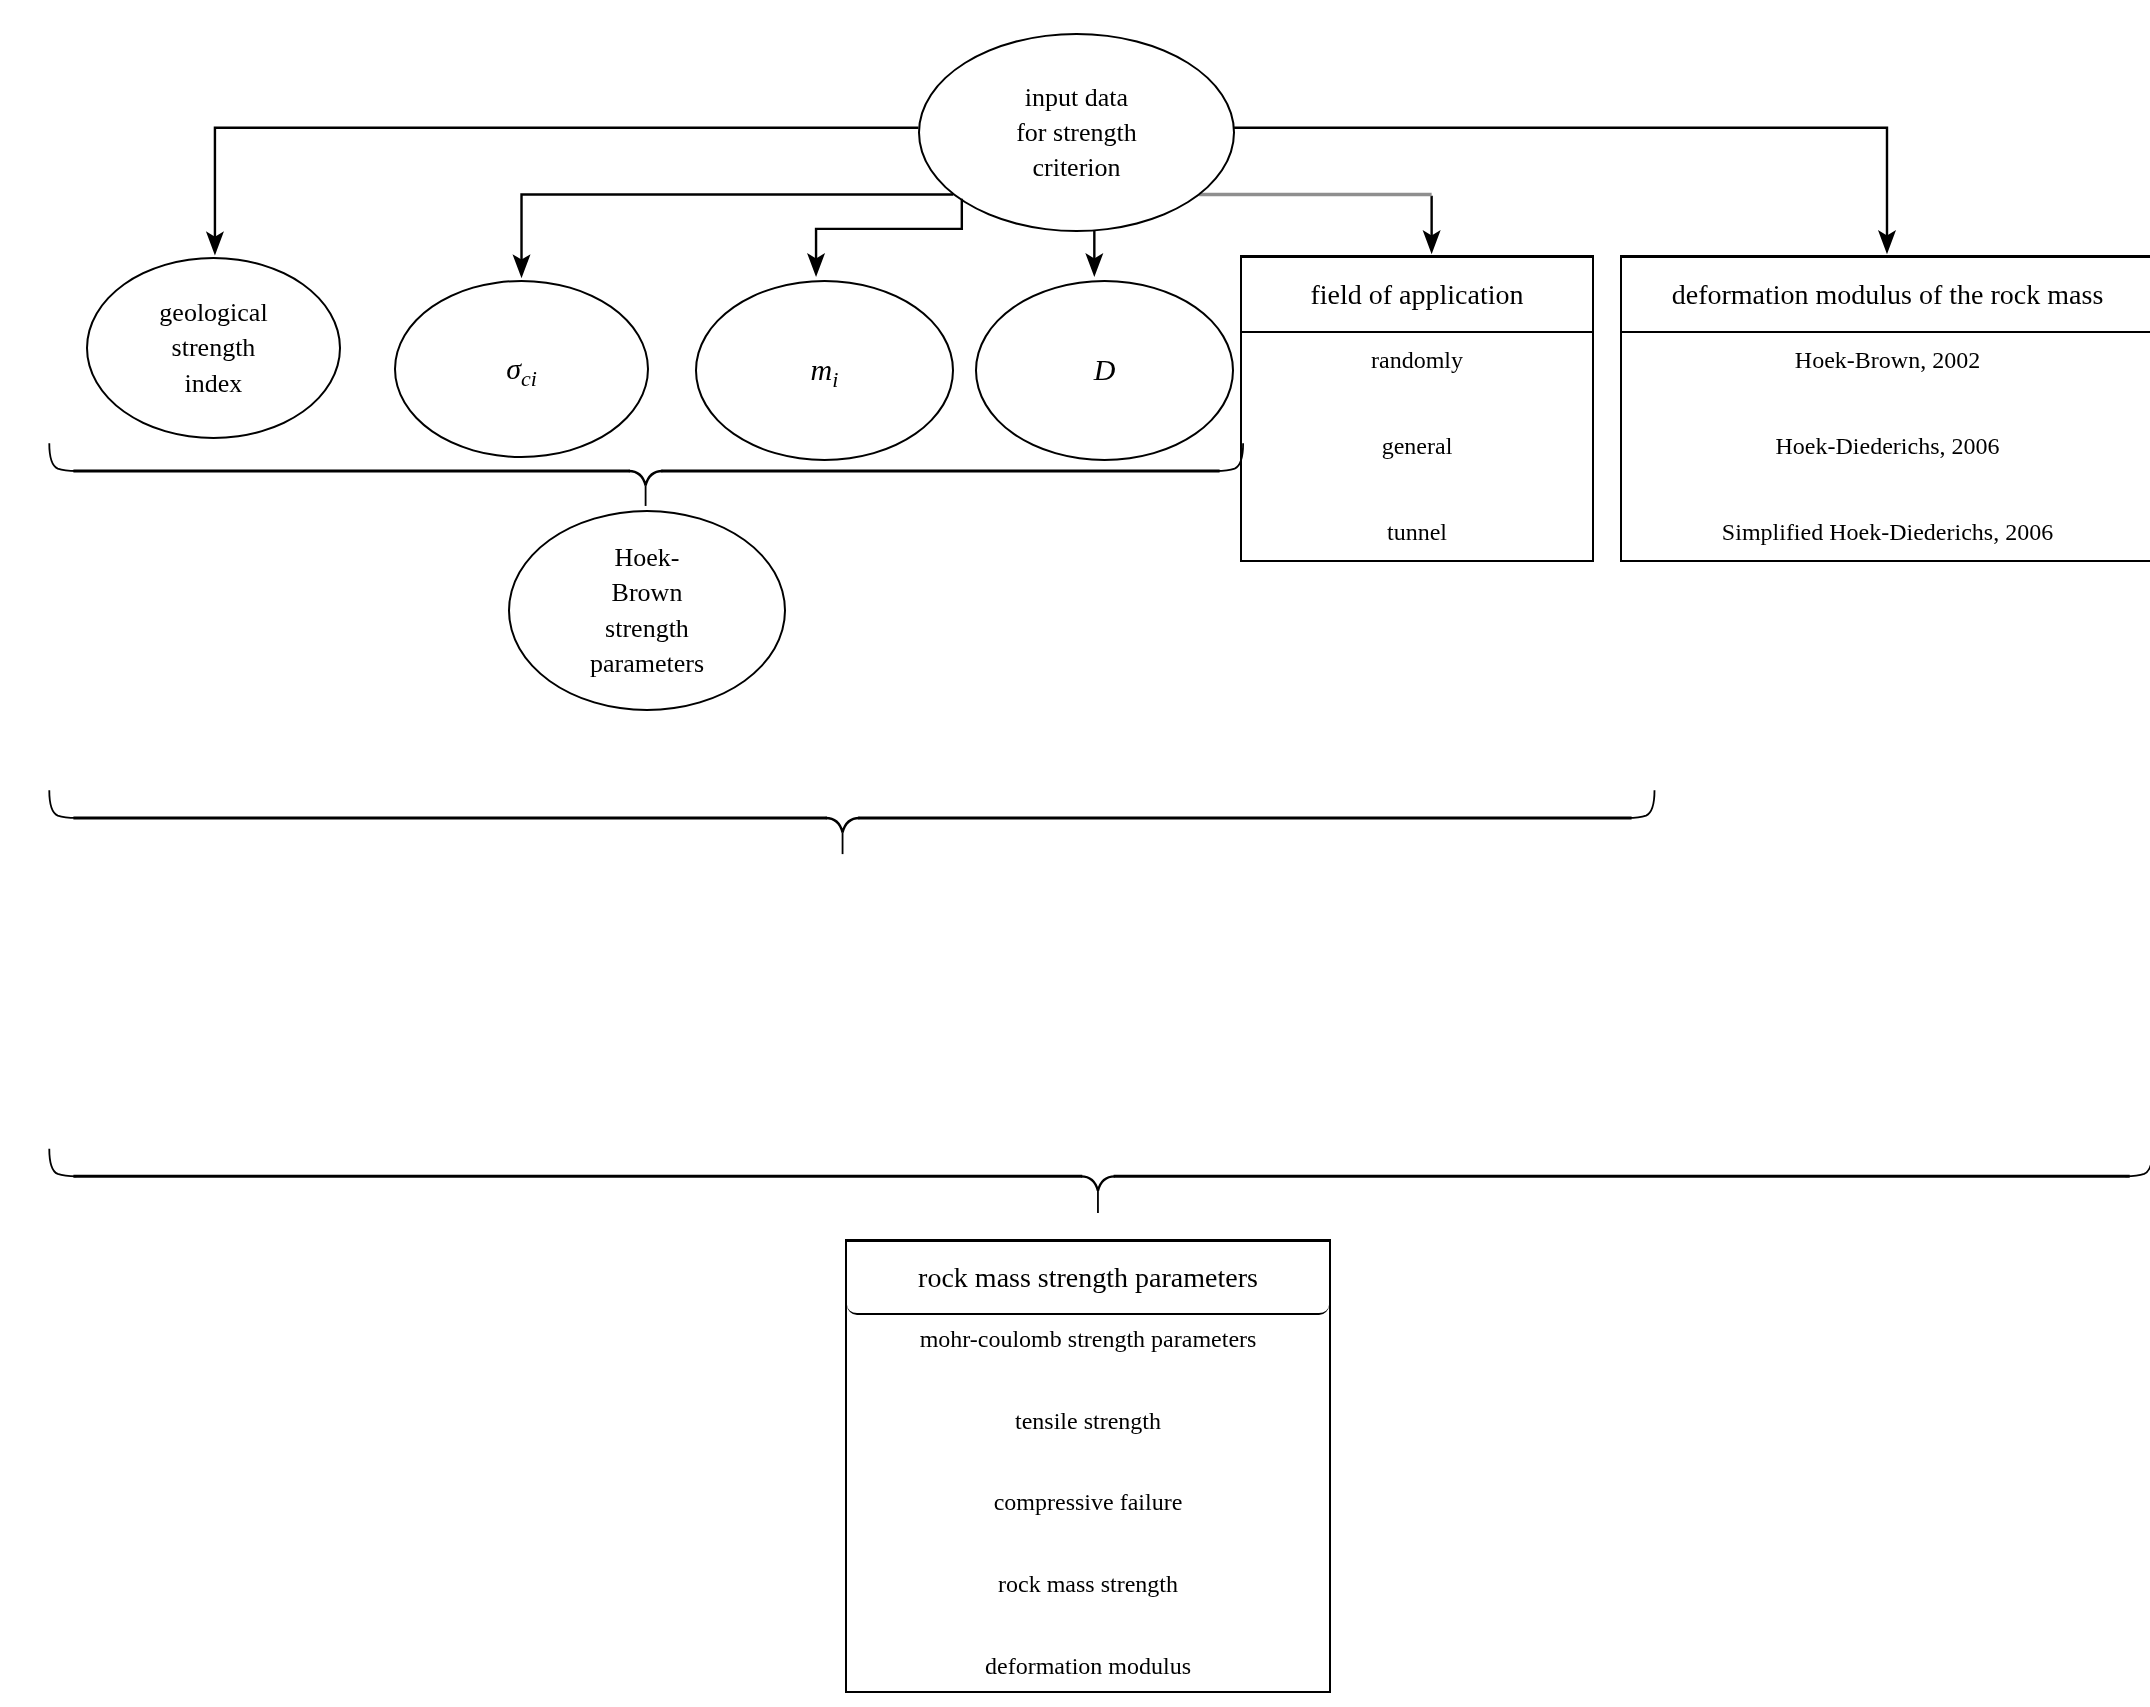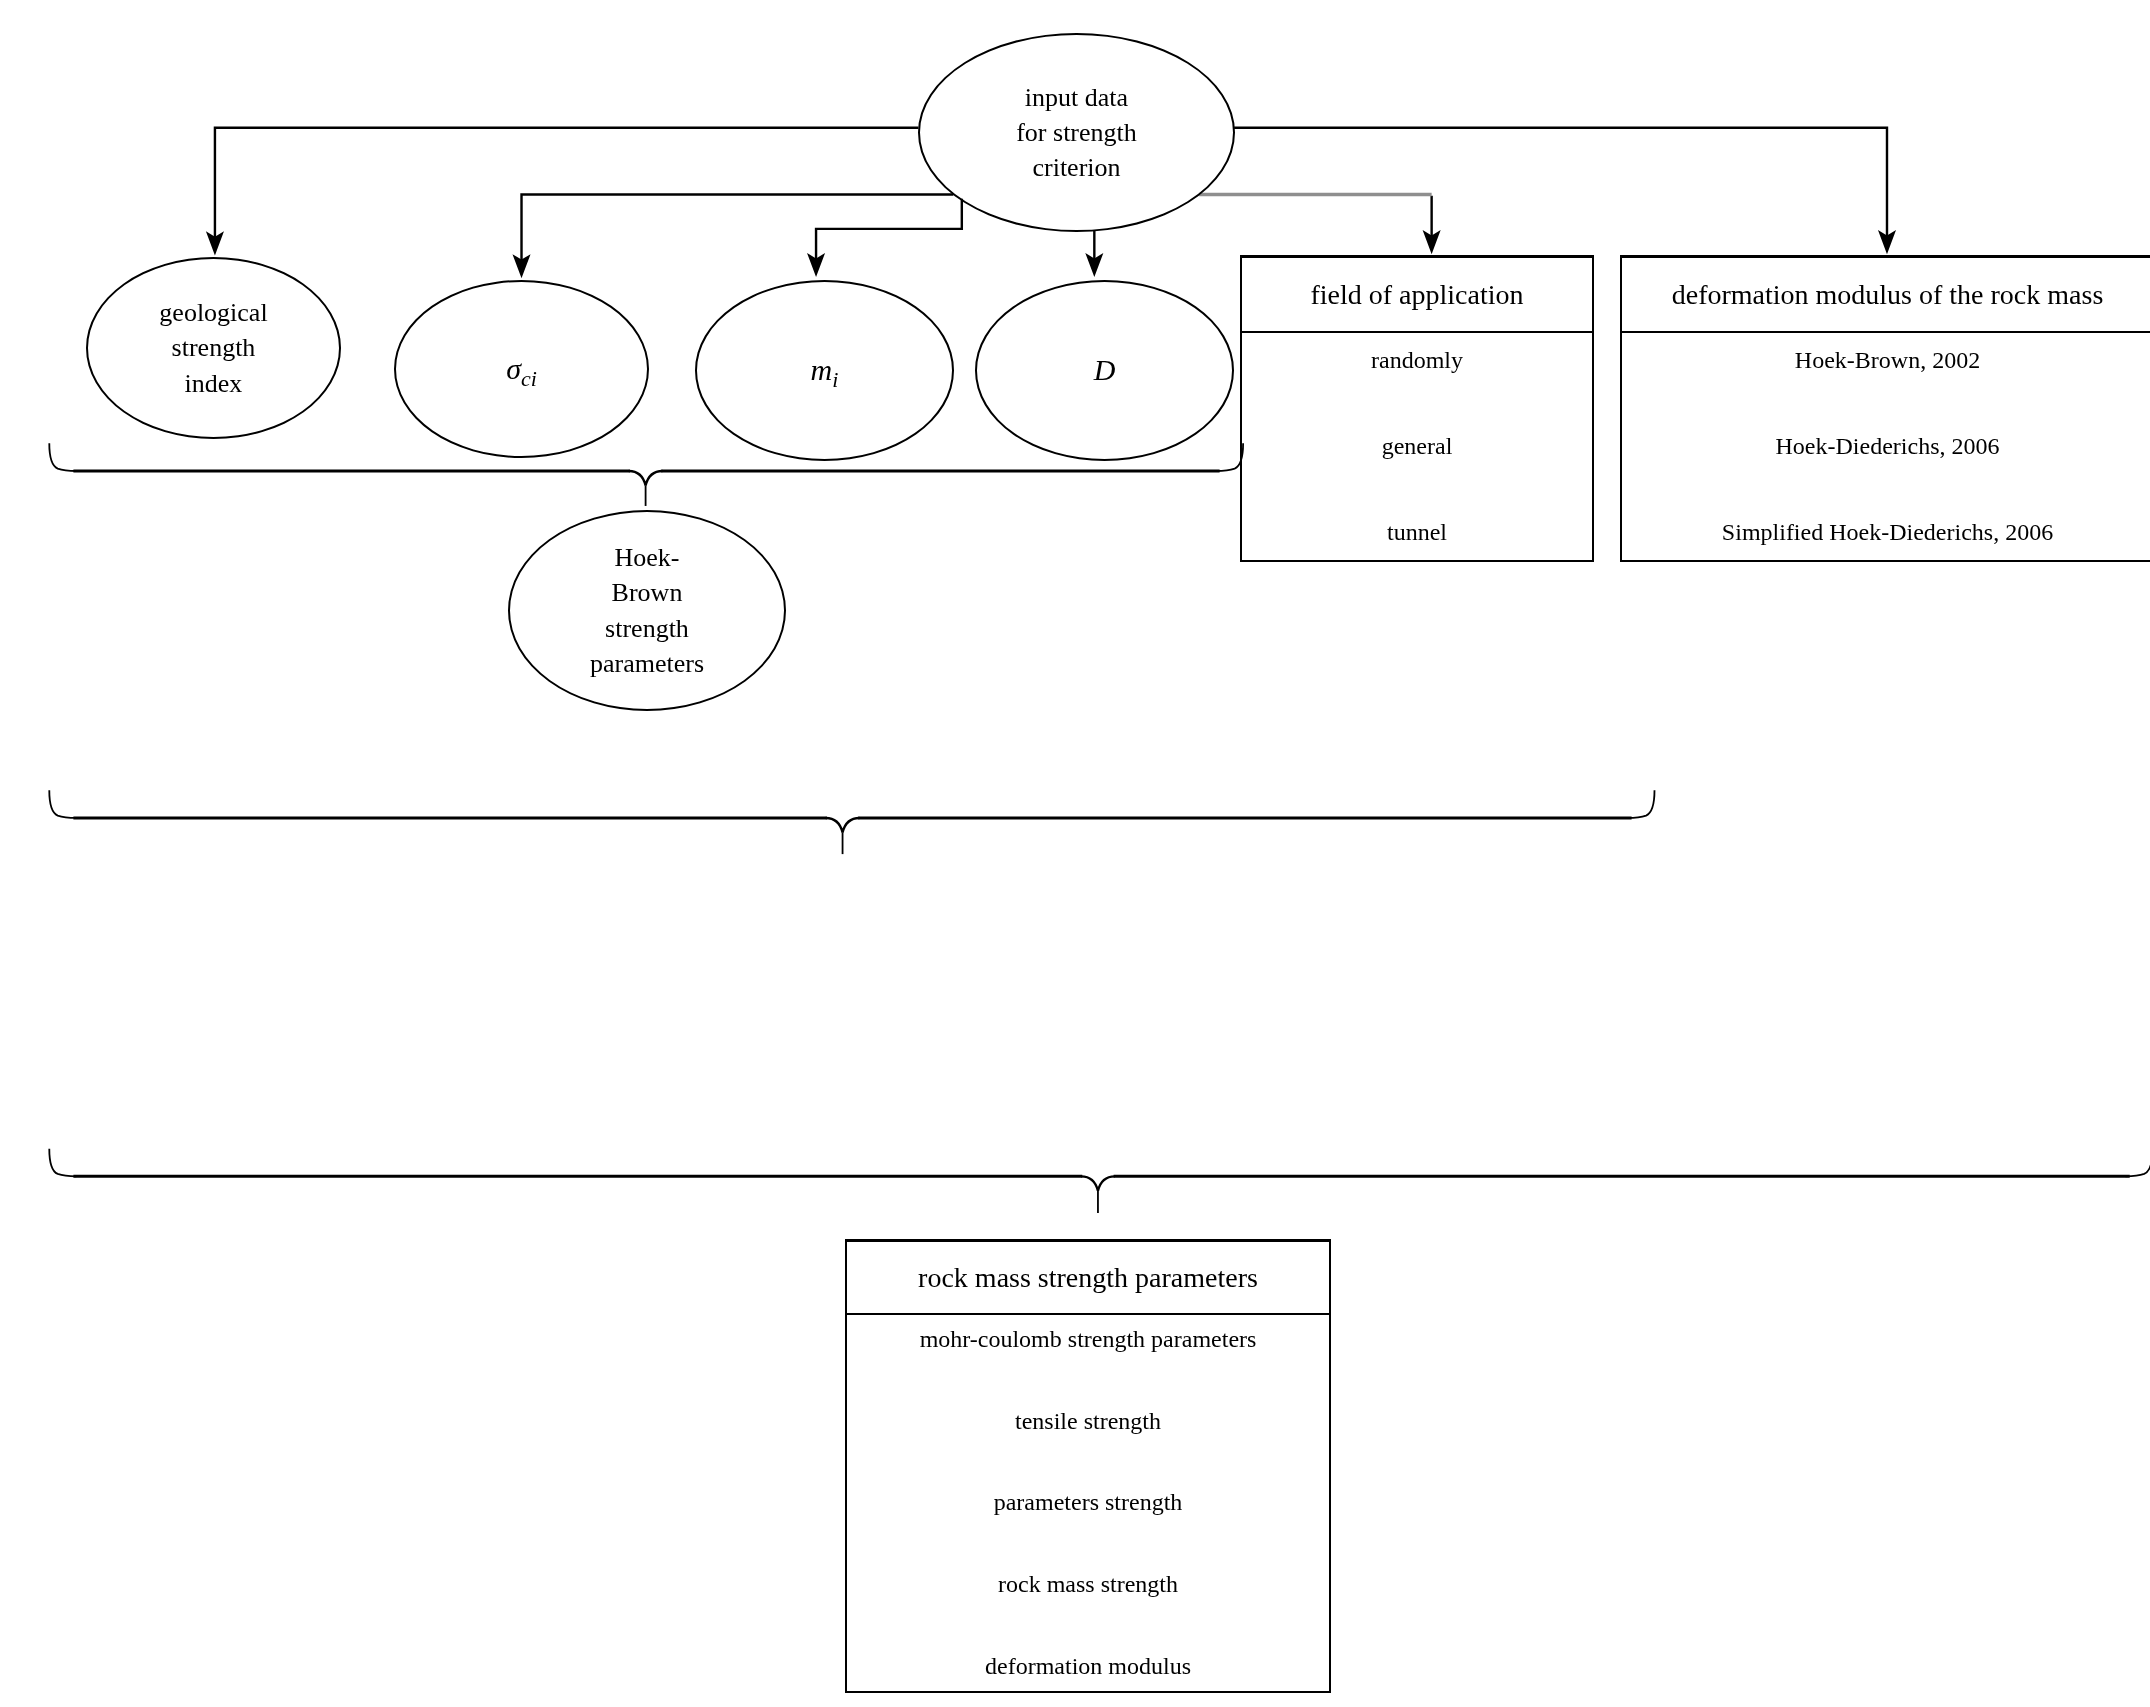--- a/index.html
+++ b/index.html
@@ -181,24 +181,24 @@
 
   <div class="node" style="left:497px; top:510px; width:278px; height:201px;">
     <span class="nline">Hoek-</span>
     <span class="nline">Brown</span>
     <span class="nline">strength</span>
     <span class="nline">parameters</span>
   </div>
 
 
   <div class="tbox" style="left:834px; top:1239px; width:486px; height:454px; border-top-width:3.6px;">
-    <div class="tbox-header" style="height:73px;">rock mass strength parameters</div>
+    <div class="tbox-header" style="height:73px;border-radius:10px;">rock mass strength parameters</div>
     <div class="tbox-body">
       <div>mohr-coulomb strength parameters</div>
       <div>tensile strength</div>
-      <div>parameters strength</div>
+      <div>compressive failure</div>
       <div>rock mass strength</div>
       <div>deformation modulus</div>
     </div>
   </div>
 
 </div>
 
 
 </body></html>

